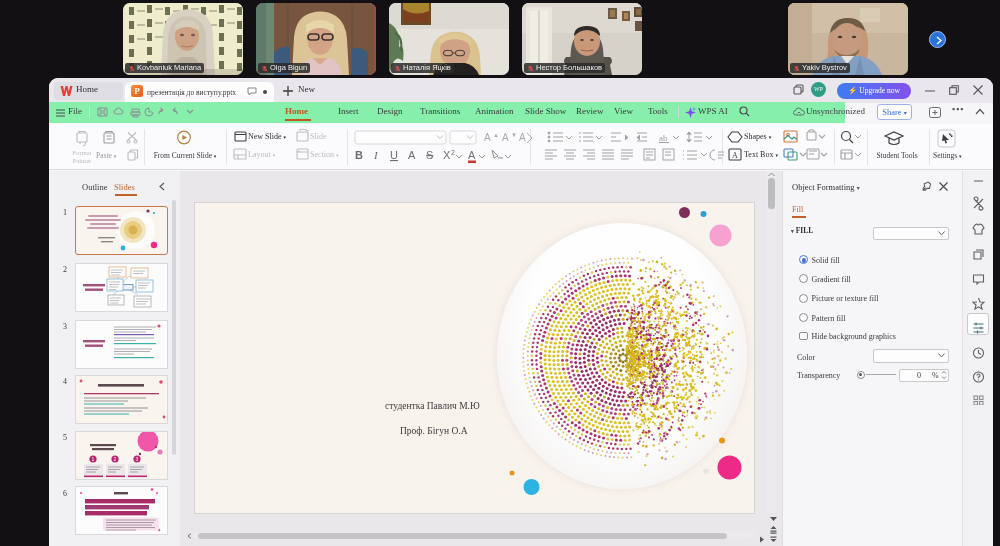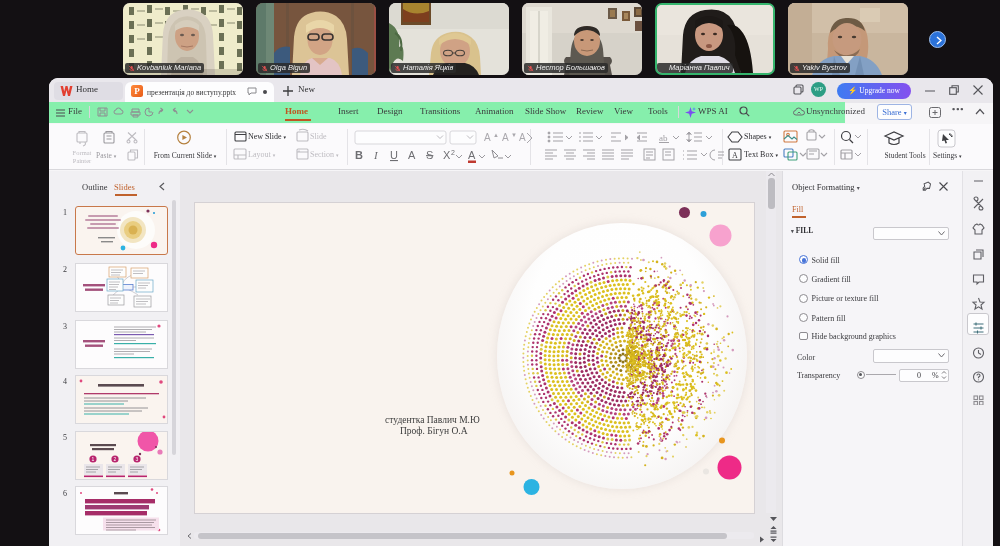--- a/index.html
+++ b/index.html
@@ -1,20 +1,20 @@
 <!DOCTYPE html>
 <html><head><meta charset="utf-8">
 <style>
 html,body{margin:0;padding:0;background:#131013;}
 *{box-sizing:border-box;}
 #stage{position:relative;width:1000px;height:546px;background:#131013;overflow:hidden;
   font-family:"Liberation Sans",sans-serif;}
 .abs{position:absolute;}
 
-.vid{position:absolute;top:3px;height:72px;width:120px;border-radius:7px;overflow:hidden;background:#888;font-style:italic;}
+.vid{position:absolute;top:3px;height:72px;width:120px;border-radius:7px;overflow:hidden;background:#888;}
 .vtag{position:absolute;left:2px;bottom:2px;height:10px;background:rgba(42,42,42,.85);border-radius:2px;
   color:#f0f0f0;font-size:7.5px;line-height:10px;padding:0 3px 0 12px;white-space:nowrap;}
 .vtag .mic{position:absolute;left:3px;top:2px;width:7px;height:7px;}
 
 #win{position:absolute;left:49px;top:78px;width:944px;height:468px;background:#f6f5f7;
   border-radius:9px 9px 0 0;overflow:hidden;}
 #tabbar{position:absolute;left:0;top:0;width:944px;height:25px;background:#e9e7ec;}
 #menurow{position:absolute;left:0;top:24px;width:796px;height:21px;background:#86efac;}
 #toolbar{position:absolute;left:0;top:46px;width:944px;height:46px;background:#fbfafc;border-bottom:1px solid #d9d8dc;}
 #content{position:absolute;left:0;top:93px;width:944px;height:375px;}
@@ -154,35 +154,20 @@
   <path d="M52 33 Q52 23 65 23 Q78 23 78 33 Q72 27 65 27 Q58 27 52 33 Z" fill="#2e2a26"></path>
   <ellipse cx="60" cy="37" rx="1.8" ry="1" fill="#4a3a30"></ellipse>
   <ellipse cx="70" cy="37" rx="1.8" ry="1" fill="#4a3a30"></ellipse>
   <path d="M59 47 Q65 49 71 47" stroke="#8d6a52" stroke-width="1" fill="none"></path>
  </svg>
  <div class="vtag"><svg class="mic" viewBox="0 0 8 8">
           <rect x="3" y="1" width="2.4" height="4" rx="1.2" fill="#e05252"></rect>
           <path d="M2 4.2 Q2 6.4 4.2 6.4 Q6.4 6.4 6.4 4.2" stroke="#e05252" stroke-width=".9" fill="none"></path>
           <line x1="1.2" y1="1" x2="7" y2="7" stroke="#e05252" stroke-width=".9"></line>
         </svg>Нестор Большаков</div>
-</div>
-<div class="vid" style="left:655px;border:2px solid #35b56d;">
- <svg width="127" height="68" viewBox="0 0 127 68">
-  <rect width="127" height="68" fill="#e6e1d9"></rect>
-  <rect x="0" y="0" width="127" height="30" fill="#eae5dd"></rect>
-  <path d="M24 68 L26 30 Q28 8 48 5 Q68 2 76 16 Q82 26 80 44 L84 68 Z" fill="#201c1a"></path>
-  <path d="M70 20 Q80 30 78 50 L84 68 L96 68 Q94 40 86 28 Q80 18 70 20 Z" fill="#16120f"></path>
-  <ellipse cx="52" cy="30" rx="14" ry="16" fill="#c89880"></ellipse>
-  <path d="M38 24 Q52 12 66 24 L66 16 Q52 6 38 16 Z" fill="#1c1816"></path>
-  <ellipse cx="46" cy="29" rx="2" ry="1.2" fill="#3a2a22"></ellipse>
-  <ellipse cx="58" cy="29" rx="2" ry="1.2" fill="#3a2a22"></ellipse>
-  <ellipse cx="52" cy="41" rx="3" ry="2" fill="#8d5846"></ellipse>
-  <path d="M28 68 Q32 54 44 51 L62 51 Q74 54 78 68 Z" fill="#e0dde6"></path>
- </svg>
- <div class="vtag" style="left:0;bottom:0;">Маріанна Павлич</div>
 </div>
 <div class="vid" style="left:788px;">
  <svg width="131" height="72" viewBox="0 0 131 72">
   <rect width="131" height="72" fill="#c9b69e"></rect>
   <rect x="0" y="0" width="131" height="30" fill="#d1bfa8"></rect>
   <rect x="72" y="5" width="20" height="14" fill="#dacbb4"></rect>
   <rect x="0" y="0" width="24" height="72" fill="#c3ae95"></rect>
   <path d="M38 72 L40 46 Q38 20 58 16 Q78 14 80 38 Q81 50 78 58 L80 72 Z" fill="#c49878"></path>
   <path d="M42 30 Q44 16 58 15 Q74 14 77 28 Q70 22 58 23 Q48 24 42 30 Z" fill="#6e5b45"></path>
   <ellipse cx="59" cy="36" rx="14.5" ry="16" fill="#c69a7e"></ellipse>
@@ -419,21 +404,21 @@
  </svg>
  <div class="abs" style="left:22px;top:25px;width:22px;text-align:center;font-size:6.5px;line-height:7.5px;color:#bdbbc0;">Format Painter</div>
  <div class="abs" style="left:47px;top:27px;font-size:7.5px;color:#9b999e;">Paste <span style="font-size:5px;">▾</span></div>
  <div class="abs" style="left:100px;top:27px;width:72px;text-align:center;font-size:7.5px;color:#3a3a3e;">From Current Slide <span style="font-size:5px;">▾</span></div>
  <div class="abs" style="left:199px;top:8px;font-size:8px;color:#2f2f33;">New Slide <span style="font-size:5px;">▾</span></div>
  <div class="abs" style="left:261px;top:8px;font-size:8px;color:#bdbbc0;">Slide</div>
  <div class="abs" style="left:199px;top:26px;font-size:8px;color:#bdbbc0;">Layout <span style="font-size:5px;">▾</span></div>
  <div class="abs" style="left:261px;top:26px;font-size:8px;color:#bdbbc0;">Section <span style="font-size:5px;">▾</span></div>
  <div class="abs" style="left:695px;top:8px;font-size:8px;color:#2f2f33;">Shapes <span style="font-size:5px;">▾</span></div>
  <div class="abs" style="left:695px;top:26px;font-size:8px;color:#2f2f33;">Text Box <span style="font-size:5px;">▾</span></div>
- <div class="abs" style="left:822px;top:27px;width:52px;text-align:center;font-size:7.5px;color:#3a3a3e;margin-left:8px;">Student Tools</div>
+ <div class="abs" style="left:822px;top:27px;width:52px;text-align:center;font-size:7.5px;color:#3a3a3e;">Student Tools</div>
  <div class="abs" style="left:884px;top:27px;font-size:7.5px;color:#3a3a3e;">Settings <span style="font-size:5px;">▾</span></div>
 </div>
 
 <div id="content">
  <div id="sidebar">
         <div class="abs" style="left:33px;top:11px;font-size:8.5px;color:#3a3a3e;">Outline</div>
 <div class="abs" style="left:65px;top:11px;font-size:8.5px;color:#c0622d;">Slides</div>
 <div class="abs" style="left:66px;top:22.5px;width:22px;height:2px;background:#c0622d;"></div>
 <svg class="abs" style="left:110px;top:11px;" width="6" height="9" viewBox="0 0 6 9">
           <path d="M5 1 L1 4.5 L5 8" fill="none" stroke="#5a5a5e" stroke-width="1.2"></path>
@@ -3223,21 +3208,21 @@
               <circle cx="489.5" cy="9.5" r="5.5" fill="#7c3058"></circle>
               <circle cx="508.5" cy="11" r="3" fill="#2d9fd8"></circle>
 <circle cx="525.5" cy="32.5" r="11" fill="#f7a2ce"></circle>
               <circle cx="527" cy="237.5" r="3" fill="#e8951d"></circle>
 <circle cx="534.5" cy="264.5" r="12" fill="#ee2a87"></circle>
               <circle cx="511" cy="268.5" r="3" fill="#eae6e2"></circle>
 <circle cx="317" cy="270" r="2.5" fill="#e8951d"></circle>
               <circle cx="336.5" cy="284" r="8" fill="#2cb3e2"></circle>
             </g>
 </svg>
-   <div class="sub" style="left:190px;top:212px;text-align:center;">студентка Павлич М.Ю</div>
+   <div class="sub" style="left:190px;top:198px;text-align:center;">студентка Павлич М.Ю</div>
    <div class="sub" style="left:205px;top:223px;">Проф. Бігун О.А</div>
   </div>
 
 <div class="abs" style="left:586px;top:0;width:10px;height:342px;background:#eceaee;"></div>
 <div class="abs" style="left:587.5px;top:7px;width:7px;height:31px;background:#bdbcc1;border-radius:3px;"></div>
 <svg class="abs" style="left:588px;top:1px;" width="7" height="5" viewBox="0 0 7 5">
           <path d="M0.5 4 L3.5 1 L6.5 4" fill="none" stroke="#8a888d" stroke-width="1"></path>
         </svg>
 <svg class="abs" style="left:589px;top:344px;" width="9" height="27" viewBox="0 0 9 27">
  <path d="M1 2 L8 2 L4.5 6 Z" fill="#55555a"></path>

